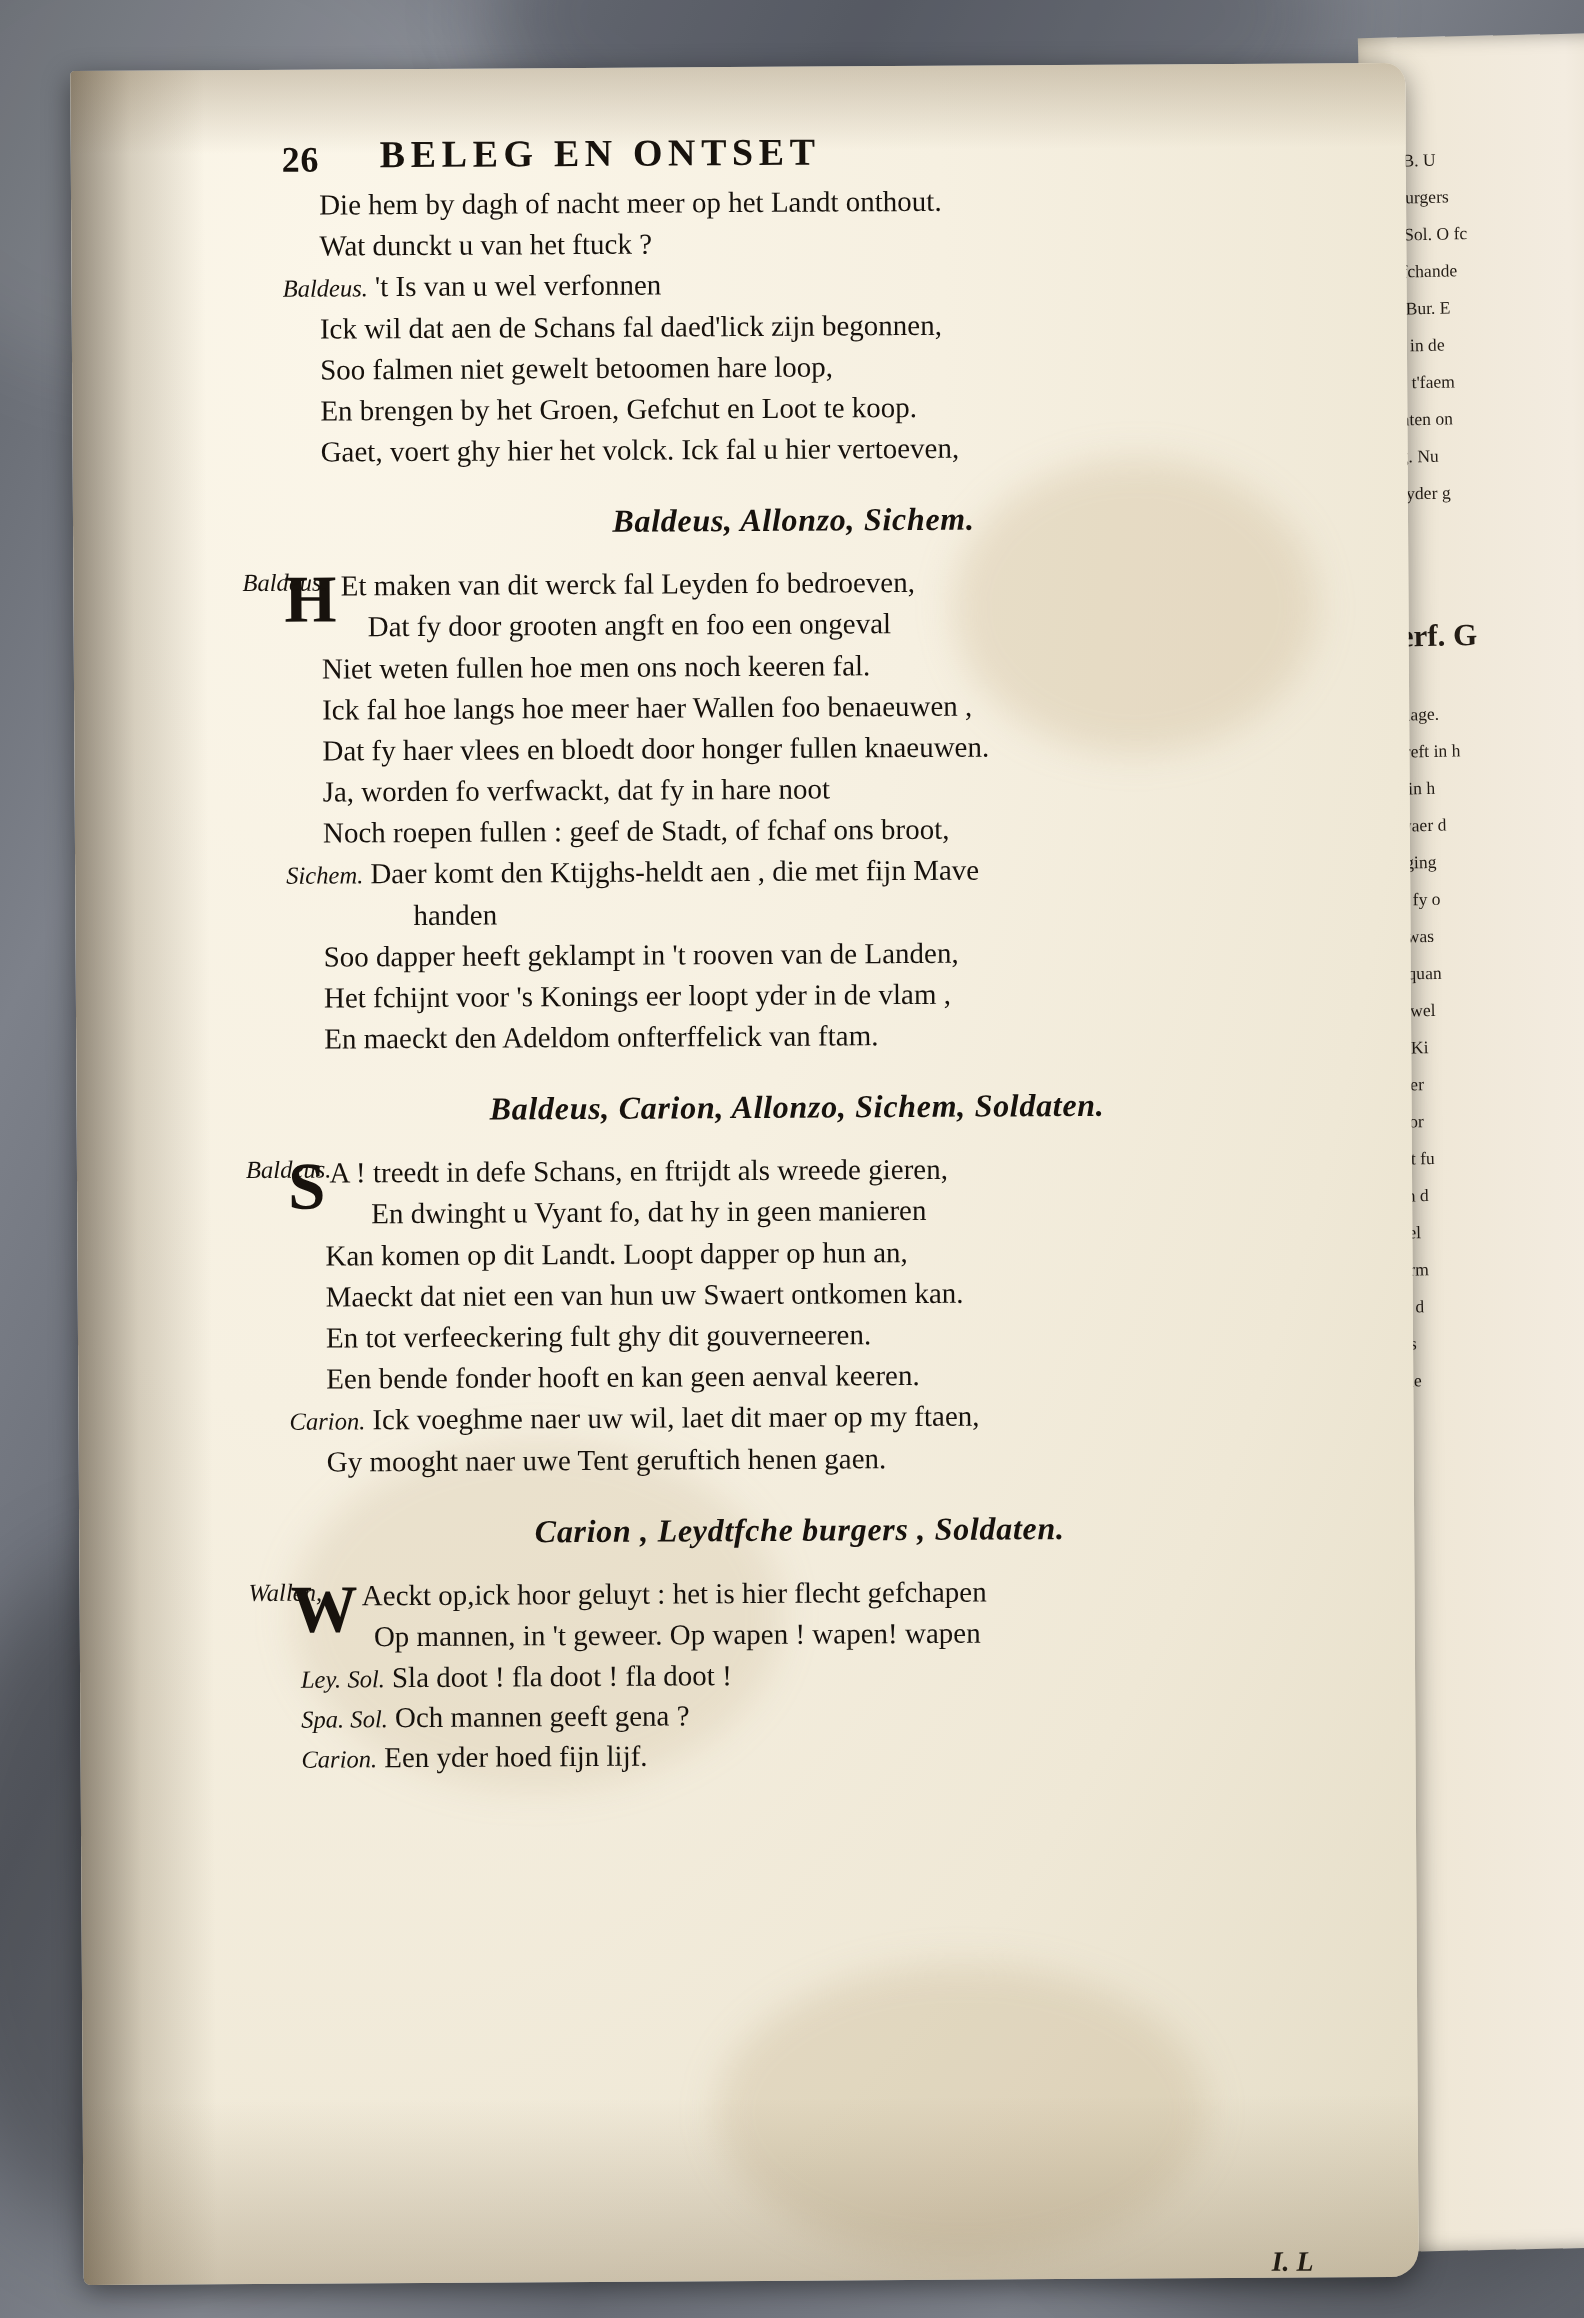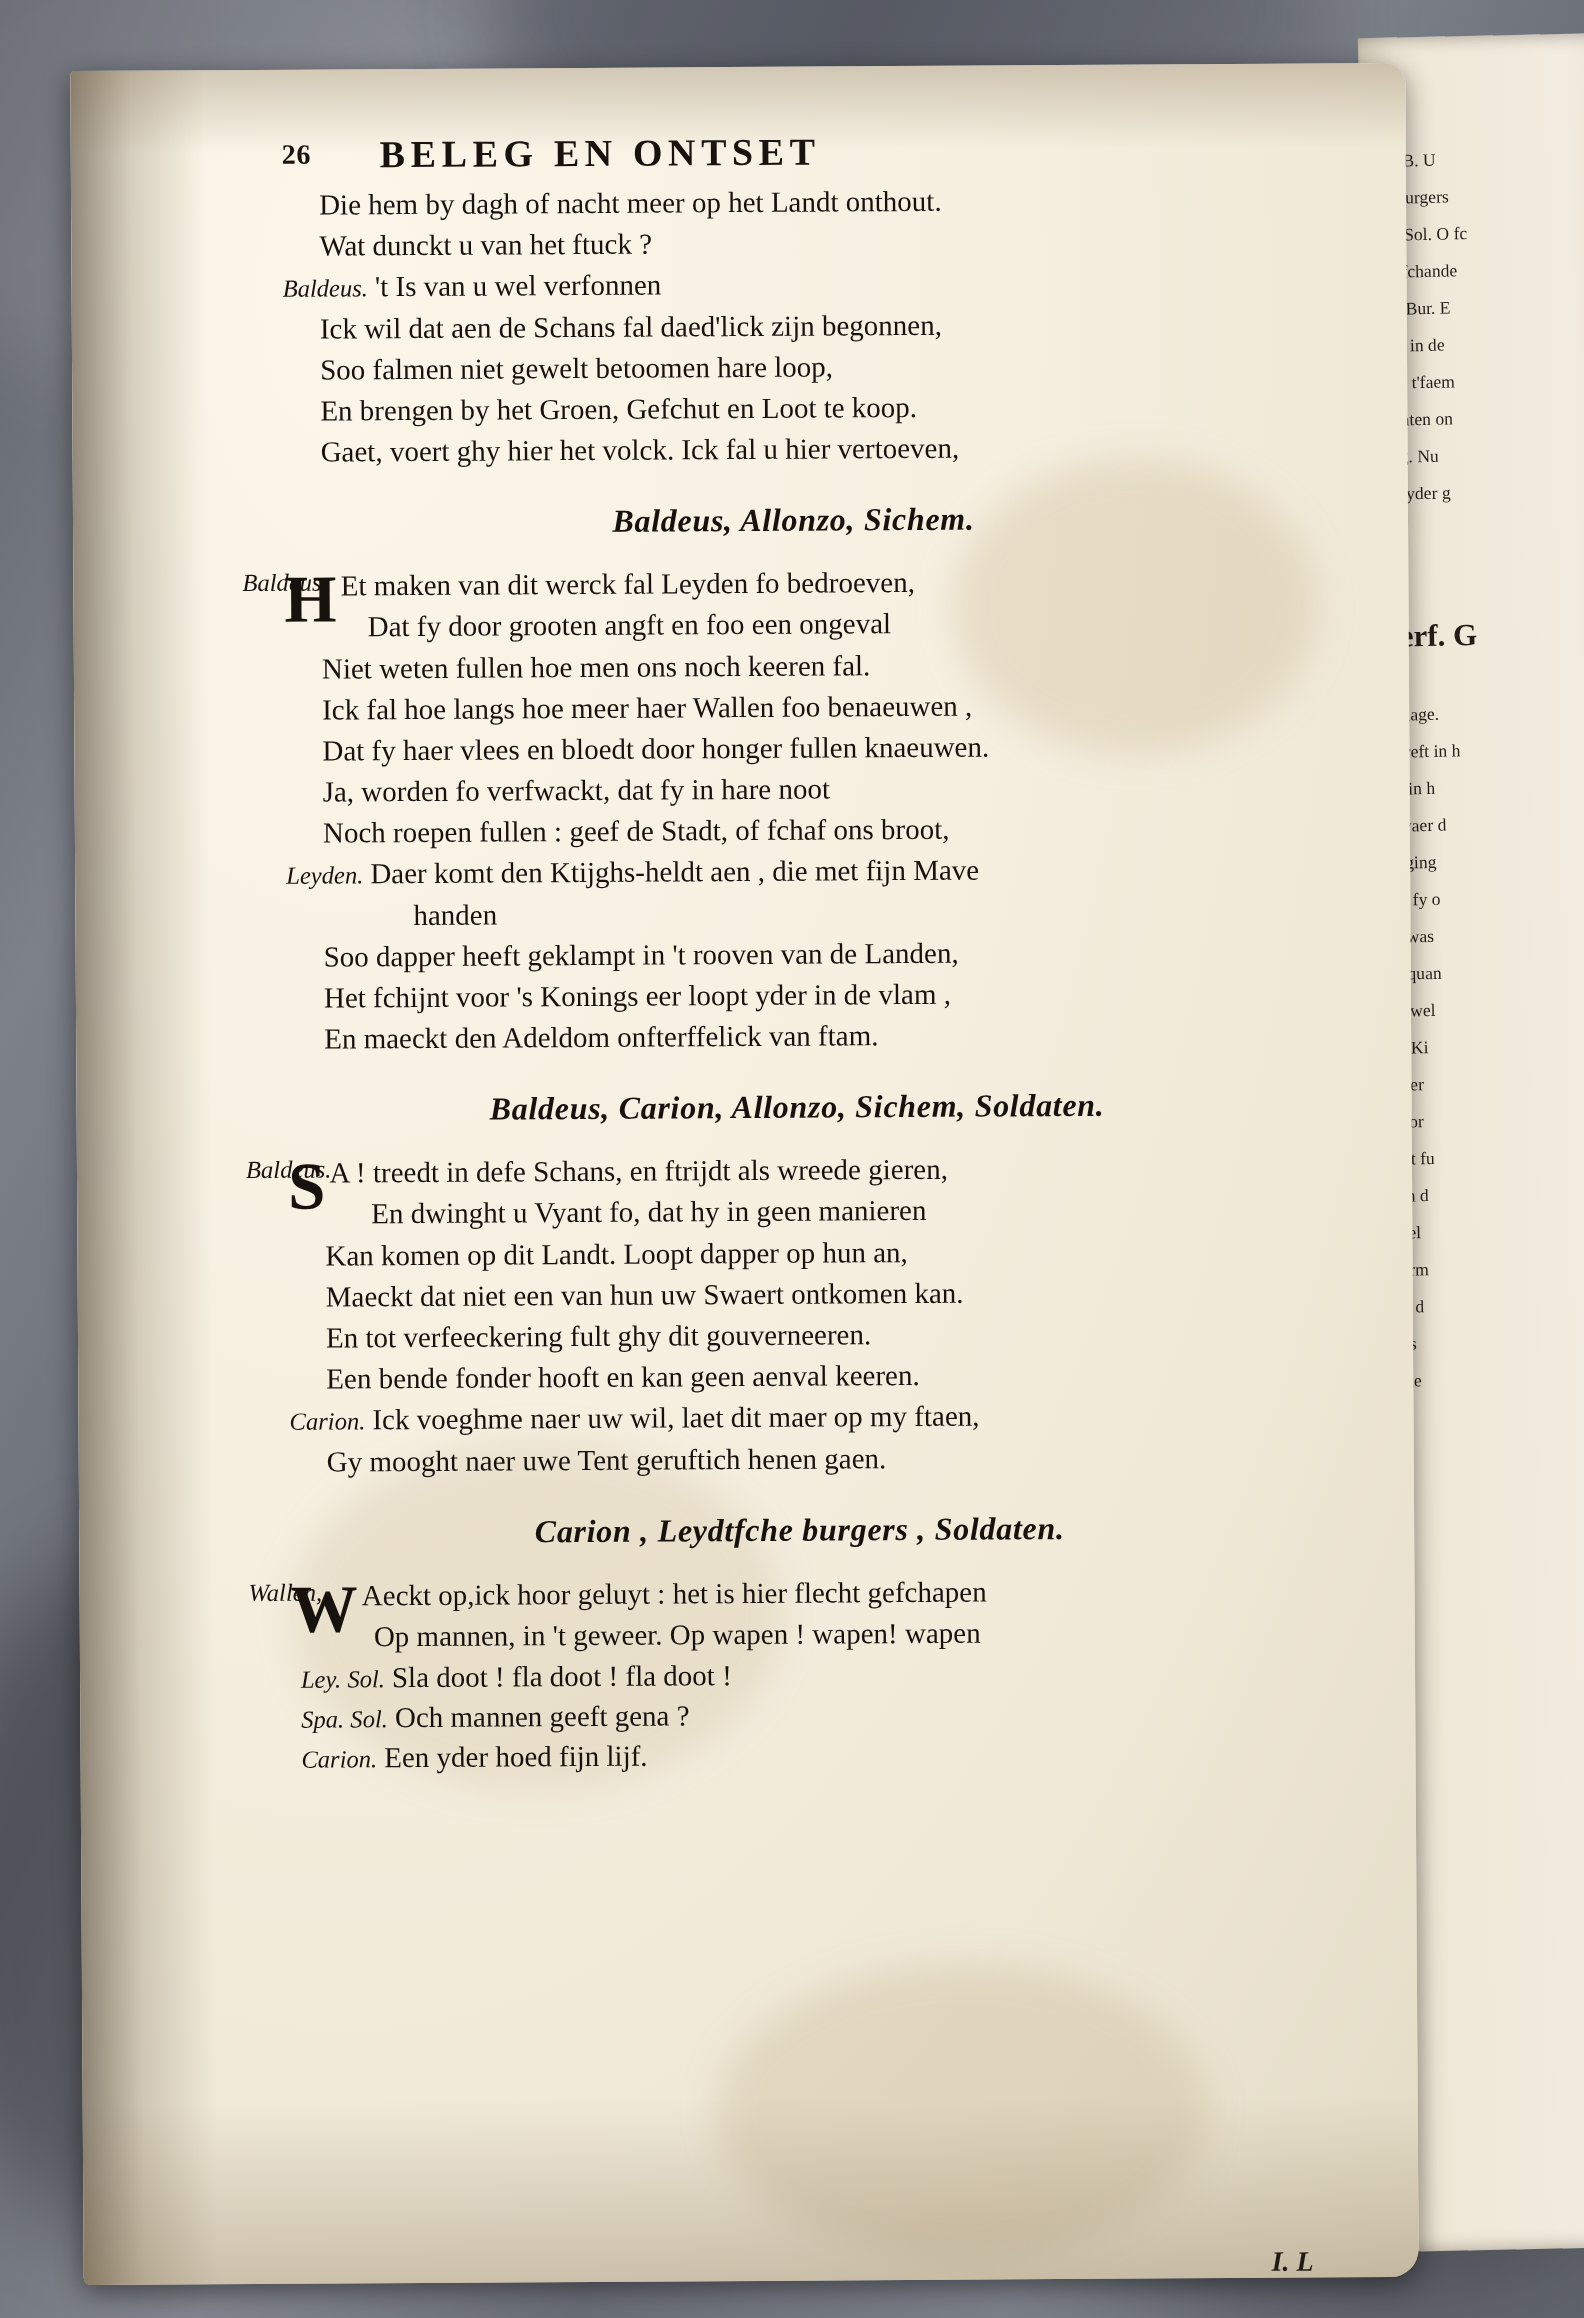--- a/index.html
+++ b/index.html
@@ -119,21 +119,21 @@
   }
   .header-row {
     position: relative;
     height: 49px;
     margin-bottom: 2.8px;
   }
   .folio {
     position: absolute;
     left: 0px;
     top: 5.6px;
-    font-size: 28px;
+    font-size: 36px;
     font-weight: bold;
     letter-spacing: 0.7px;
   }
   .running-title {
     position: absolute;
     left: 98px;
     top: 0px;
     font-size: 38px;
     font-weight: bold;
     letter-spacing: 5.6px;
@@ -275,21 +275,21 @@
           <div class="dc-line2">Dat fy door grooten angft en foo een ongeval</div>
         </div>
 
         <div class="line indent">Niet weten fullen hoe men ons noch keeren fal.</div>
         <div class="line indent">Ick fal hoe langs hoe meer haer Wallen foo benaeuwen ,</div>
         <div class="line indent">Dat fy haer vlees en bloedt door honger fullen knaeuwen.</div>
         <div class="line indent">Ja, worden fo verfwackt, dat fy in hare noot</div>
         <div class="line indent">Noch roepen fullen : geef de Stadt, of fchaf ons broot,</div>
 
         <div class="line">
-          <span class="sp-inline">Leyden.</span><span>Daer komt den Ktijghs-heldt aen ,   die met fijn Mave</span>
+          <span class="sp-inline">Sichem.</span><span>Daer komt den Ktijghs-heldt aen ,   die met fijn Mave</span>
         </div>
         <div class="line" style="padding-left:127px">handen</div>
         <div class="line indent">Soo dapper heeft geklampt in 't rooven van de Landen,</div>
         <div class="line indent">Het fchijnt voor 's Konings eer loopt yder in de vlam ,</div>
         <div class="line indent">En maeckt den Adeldom onfterffelick van ftam.</div>
 
         <div class="scene-head">Baldeus, Carion, Allonzo, Sichem, Soldaten.</div>
 
         <div class="dropcap-block">
           <span class="speaker-hang">Baldeus.</span>

